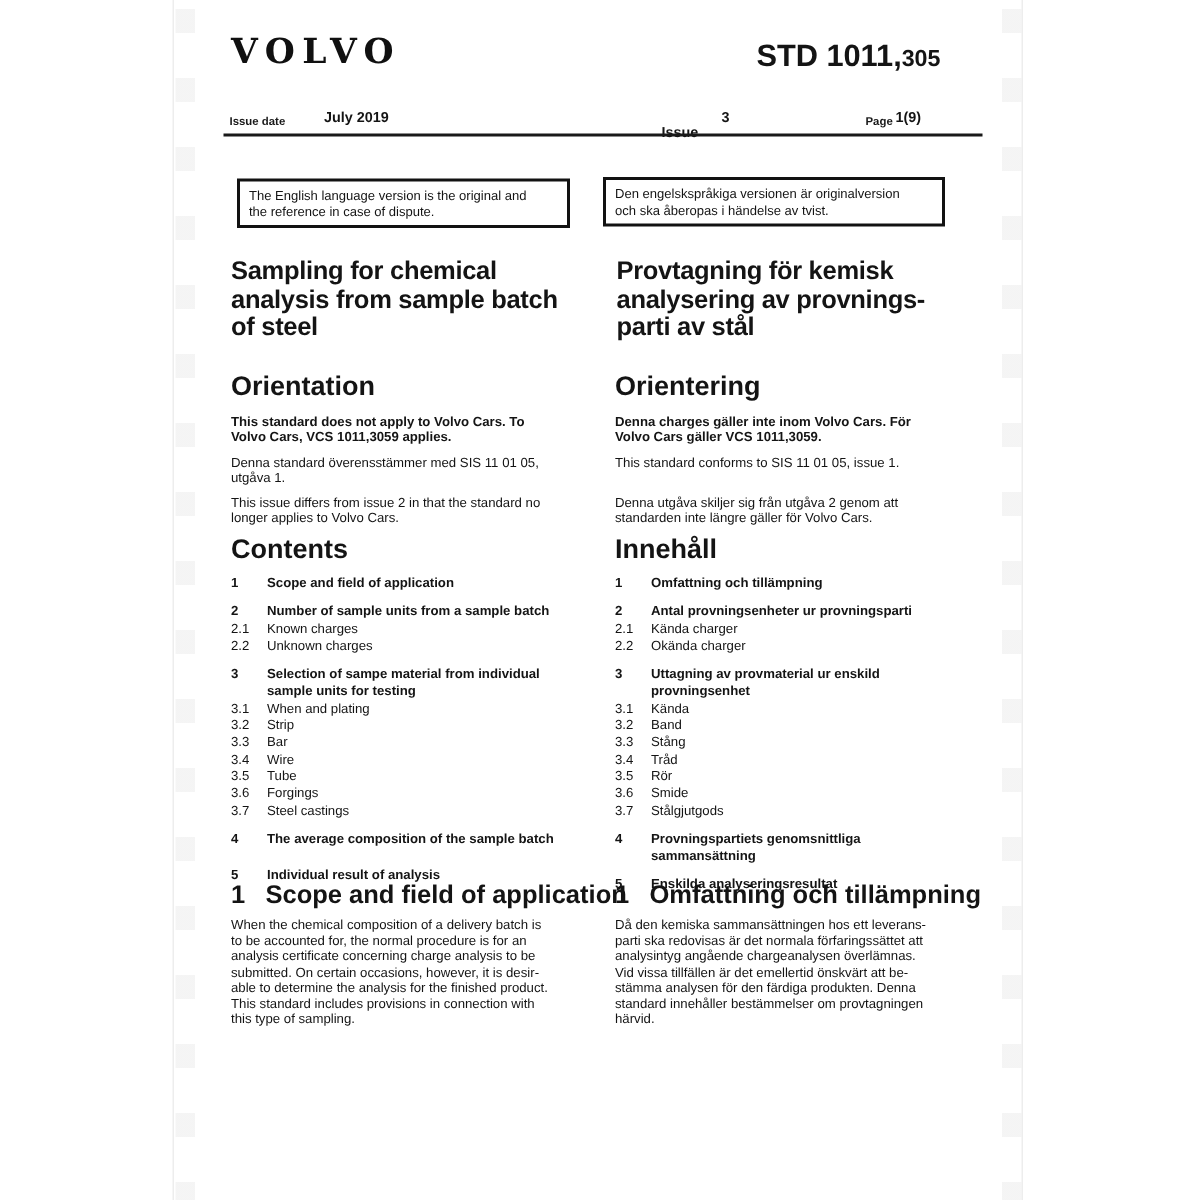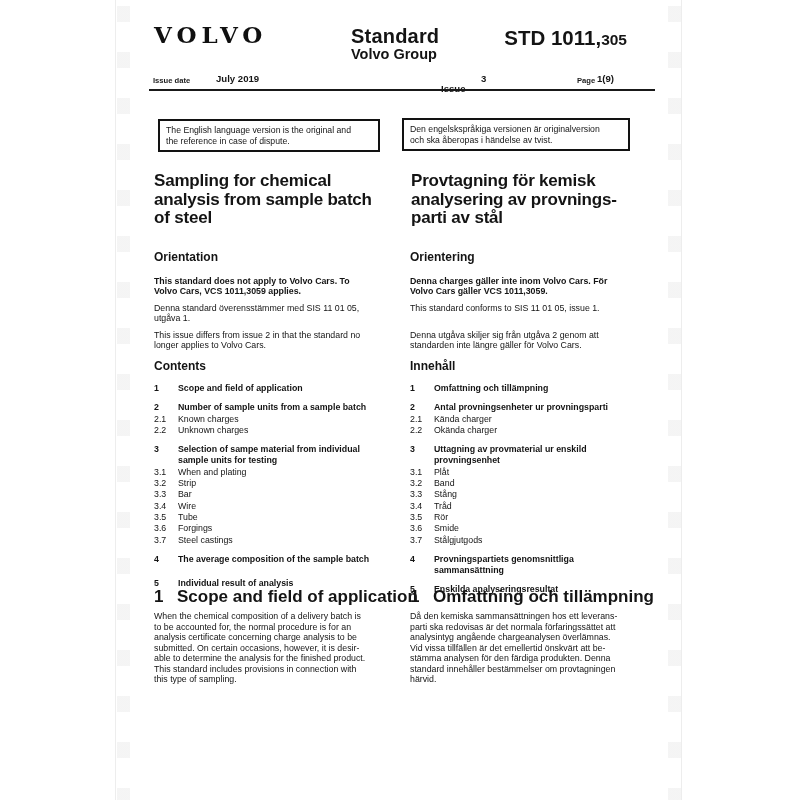--- a/index.html
+++ b/index.html
@@ -39,21 +39,21 @@
   
   .doc-title{position:absolute;top:172px;font-size:17px;font-weight:bold;
     line-height:18.5px;letter-spacing:-.2px;white-space:pre-line;width:260px;}
   .doc-title.en{left:154px;}
   .doc-title.sv{left:411px;}
 
   
   .col{position:absolute;top:250px;width:258px;height:339px;}
   .col.en{left:154px;}
   .col.sv{left:410px;}
-  .h2{position:absolute;left:0;font-size:12px;font-weight:bold;line-height:14px;white-space:nowrap;}
+  .h2{position:absolute;left:0;font-size:18px;font-weight:bold;line-height:14px;white-space:nowrap;}
   .h2.orient{top:0;}
   .h2.toc-head{top:109px;}
   .p{position:absolute;left:0;width:258px;font-size:8.8px;line-height:10.3px;white-space:pre-line;}
   .p.p1{top:26px;font-weight:bold;}
   .p.p2{top:53px;}
   .p.p3{top:80px;}
   .toc{position:absolute;left:0;top:133px;width:258px;font-size:8.8px;line-height:11.3px;}
   .toc-row{display:flex;margin-top:0;}
   .toc-row.toc-main{font-weight:bold;margin-top:8px;}
   .toc-row:first-child{margin-top:0;}
@@ -74,24 +74,20 @@
 
 <div class="page">
 
   <div class="edge-line left"></div>
   <div class="edge-line right"></div>
   <div class="scan-strip left"></div>
   <div class="scan-strip right"></div>
 
   <div class="logo">VOLVO</div>
 
-  <div class="hdr-center">
-    <div class="t1">Standard</div>
-    <div class="t2">Volvo Group</div>
-  </div>
 
   <div class="hdr-std">
     <span class="big">STD 1011,</span><span class="small">305</span>
   </div>
 
   <div class="meta lbl" style="left:153px;top:76px;">Issue date</div>
   <div class="meta val" style="left:216px;top:73px;">July 2019</div>
   <div class="meta val" style="left:441px;top:83px;">Issue</div>
   <div class="meta val" style="left:481px;top:73px;">3</div>
   <div class="meta lbl" style="left:577px;top:76px;">Page</div>
@@ -206,21 +202,21 @@
           <span class="toc-num">2.2</span>
           <span class="toc-label">Okända charger</span>
         </div>
         <div class="toc-row toc-main">
           <span class="toc-num">3</span>
           <span class="toc-label">Uttagning av provmaterial ur enskild
 provningsenhet</span>
         </div>
         <div class="toc-row">
           <span class="toc-num">3.1</span>
-          <span class="toc-label">Plåt</span>
+          <span class="toc-label">Kända</span>
         </div>
         <div class="toc-row">
           <span class="toc-num">3.2</span>
           <span class="toc-label">Band</span>
         </div>
         <div class="toc-row">
           <span class="toc-num">3.3</span>
           <span class="toc-label">Stång</span>
         </div>
         <div class="toc-row">

